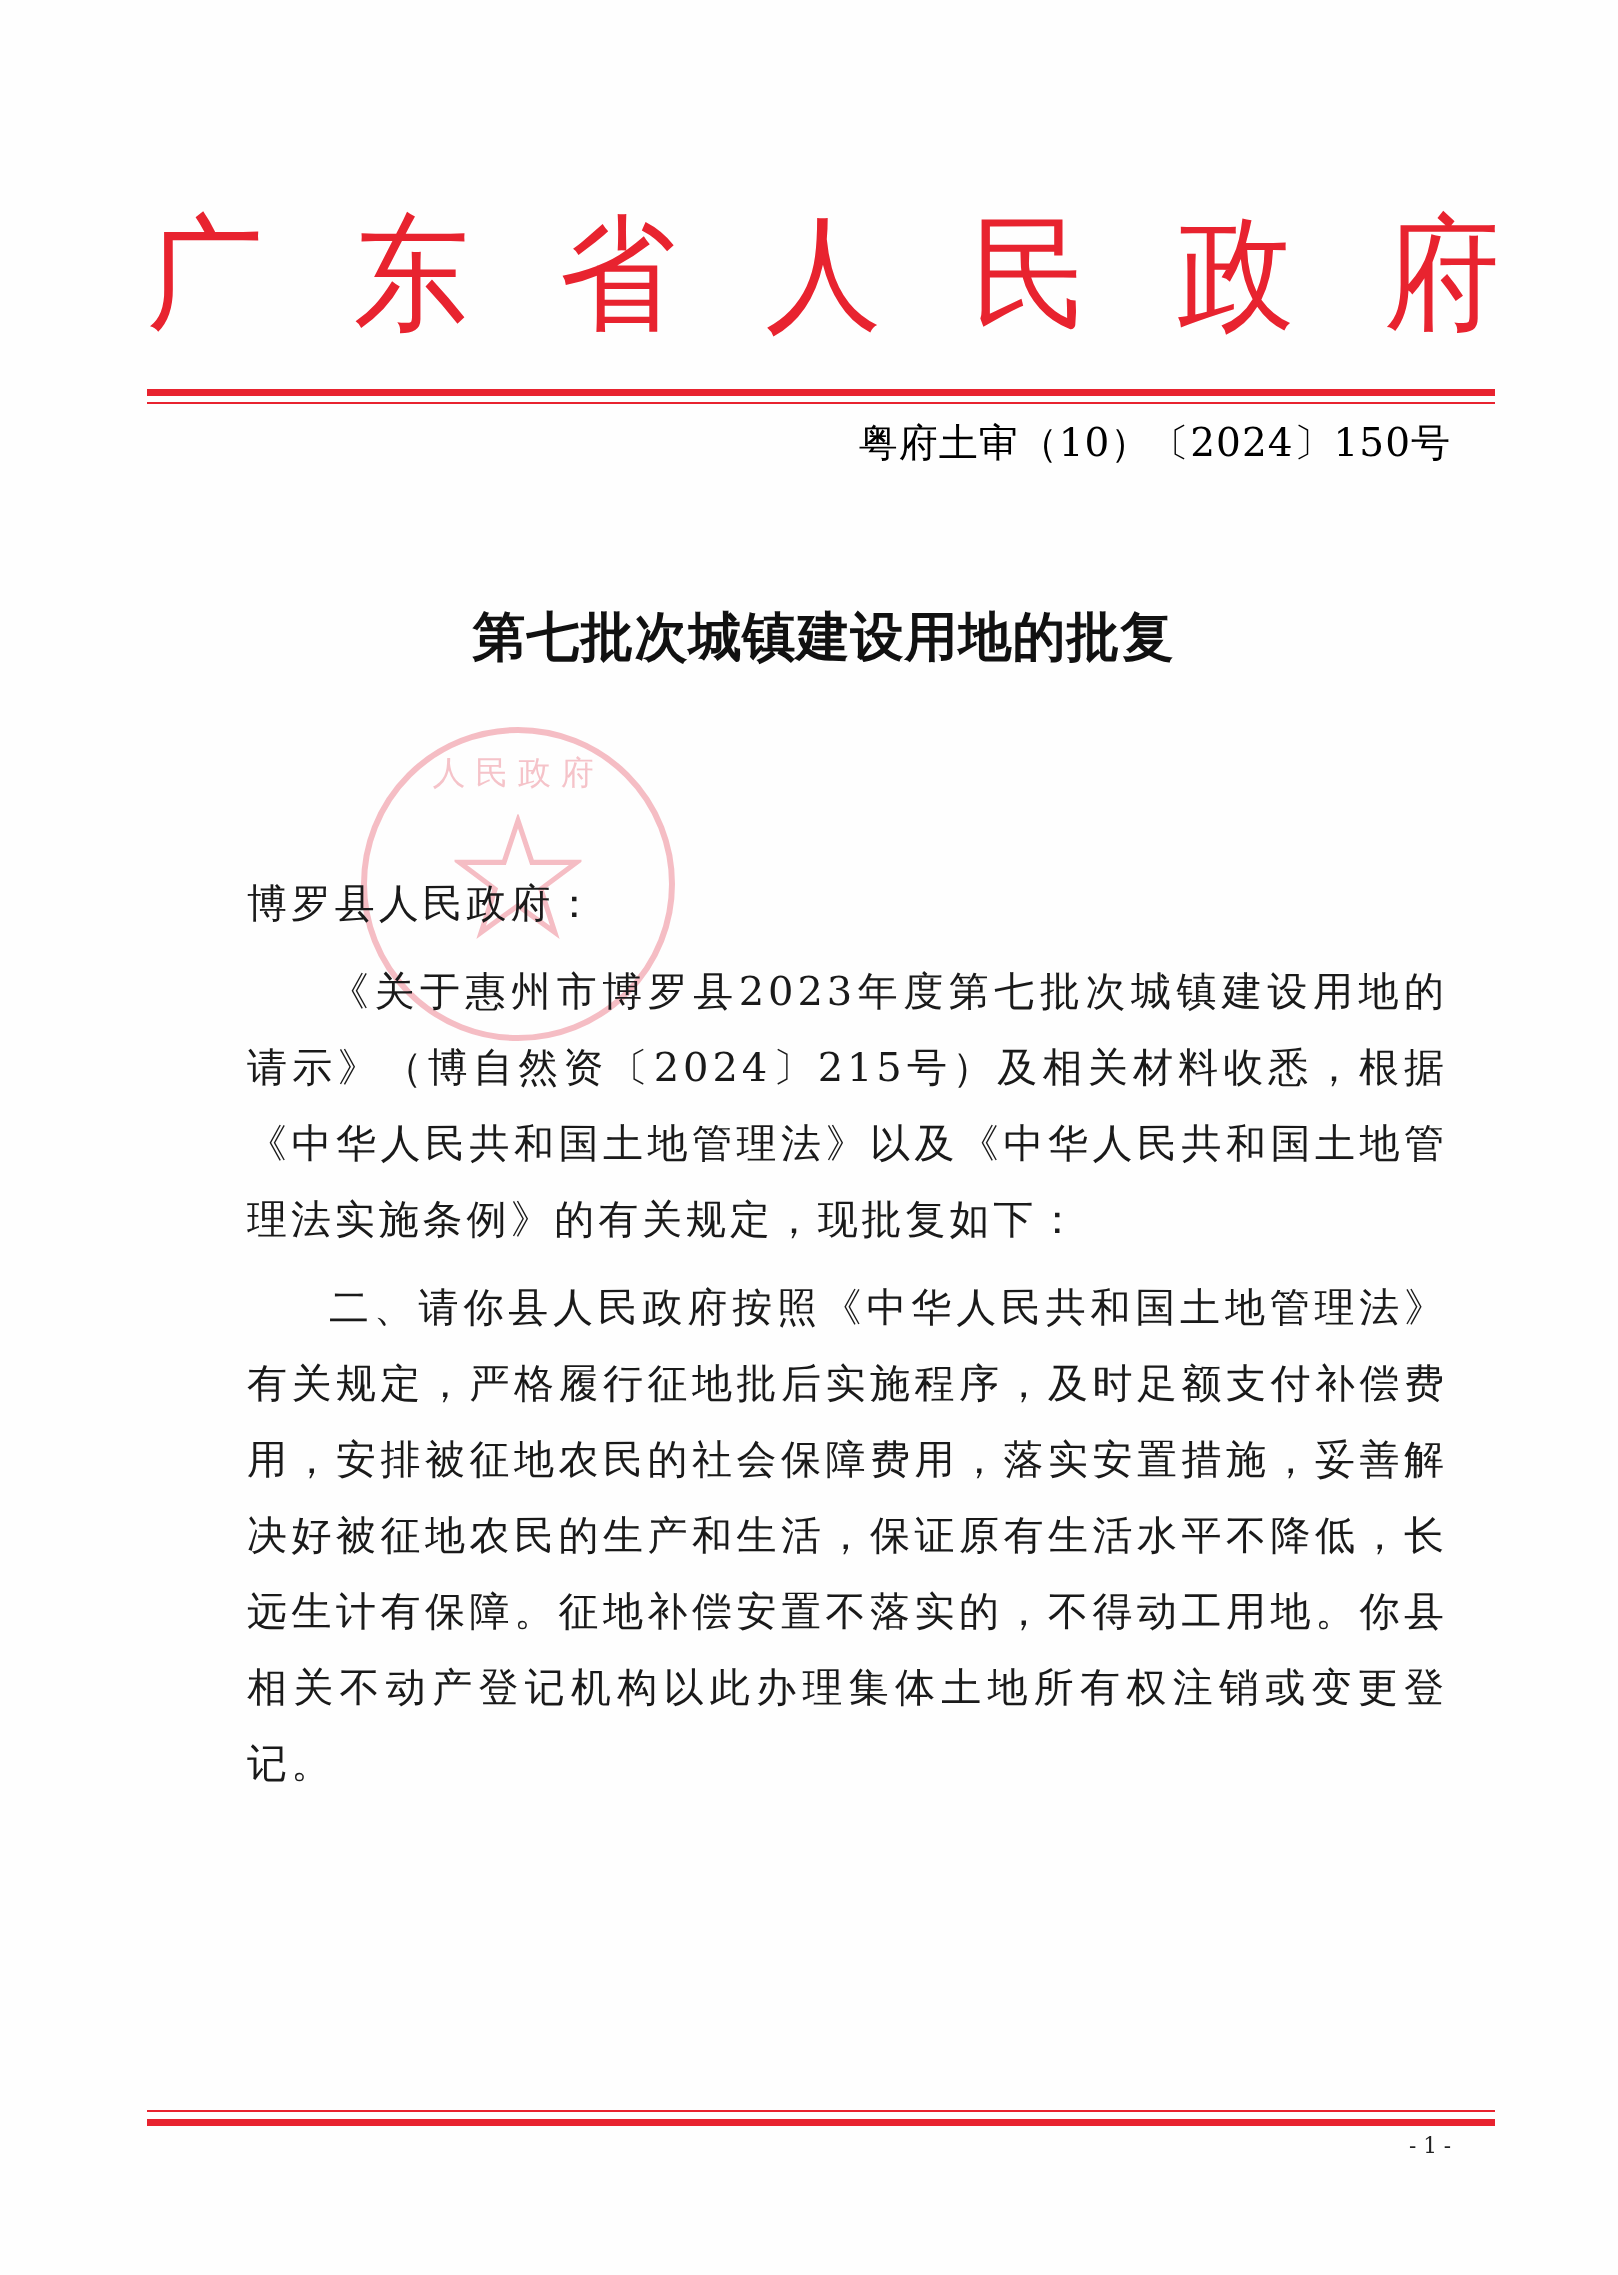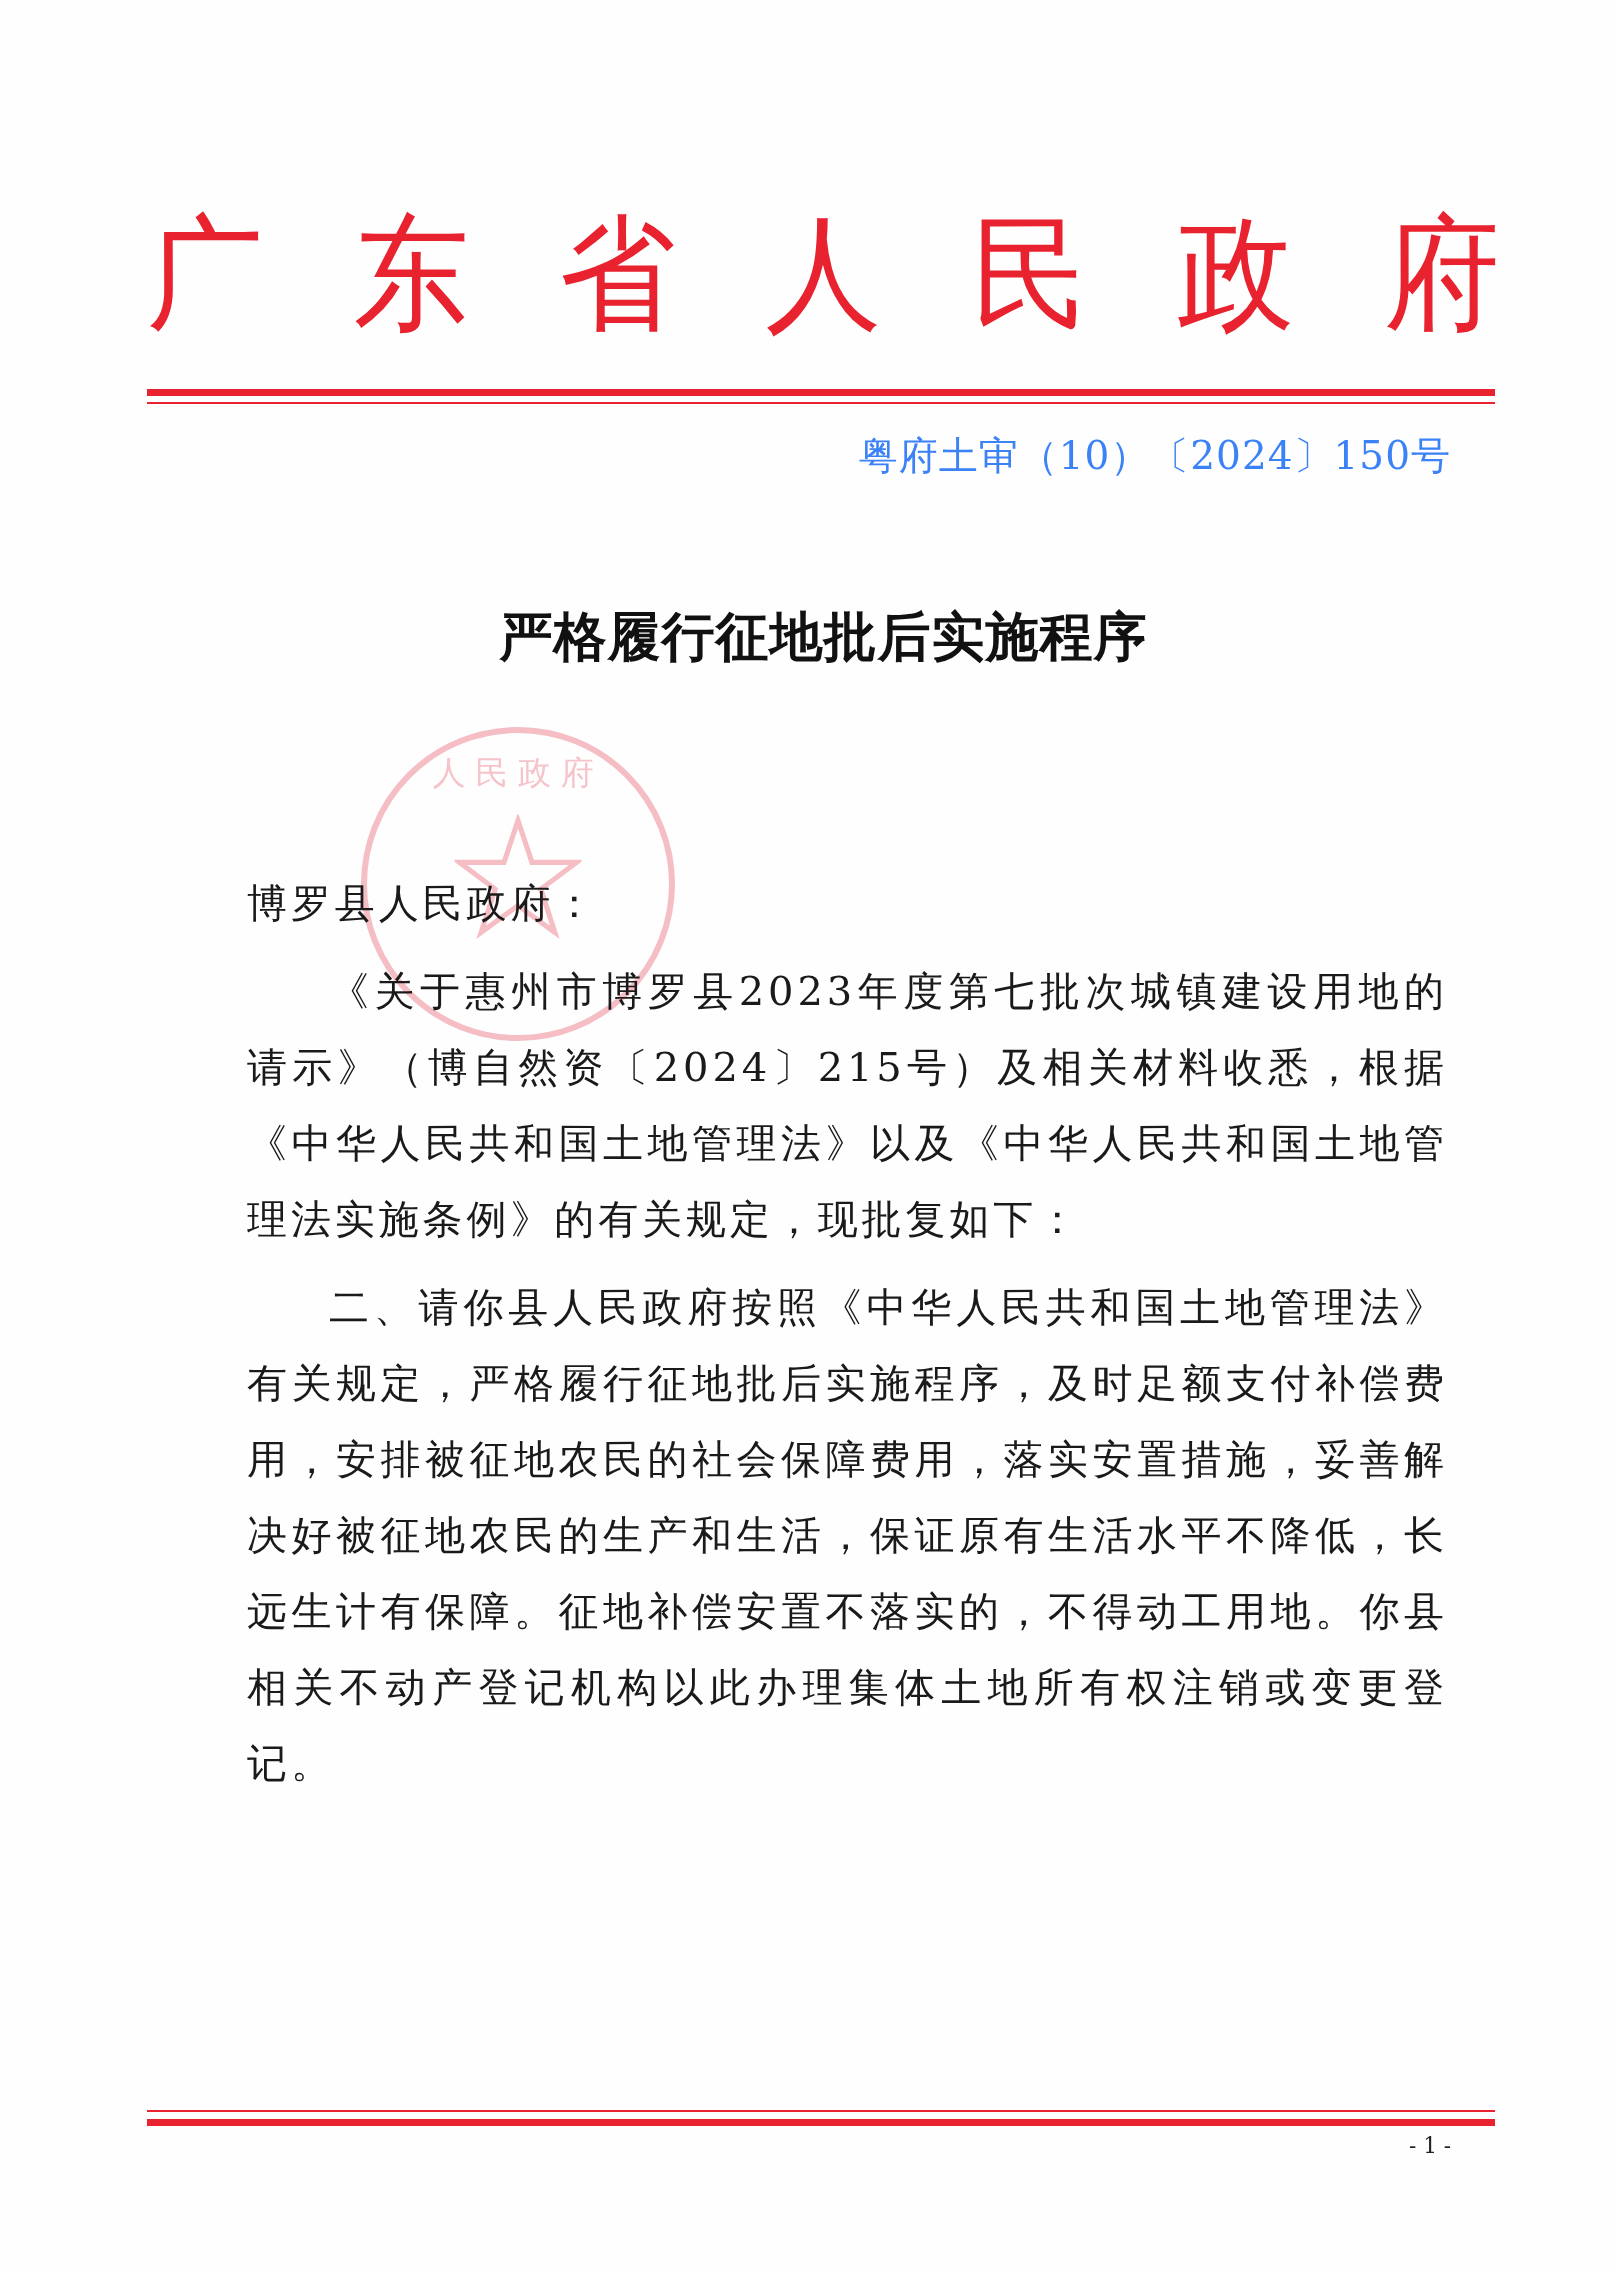--- a/index.html
+++ b/index.html
@@ -12,21 +12,21 @@
               color: #e8232f; font-size: 116px; font-family: "DejaVu Sans", "Liberation Sans", sans-serif;
               font-weight: normal; letter-spacing: 0; }
   .masthead span { display: inline-block; transform: scaleY(1.08); }
 
   .rule { position: absolute; left: 147px; width: 1348px; background: #e8232f; }
   .rule-top-thick { top: 389px; height: 6.9px; }
   .rule-top-thin { top: 402px; height: 2px; }
   .rule-bot-thin { top: 2110px; height: 2px; }
   .rule-bot-thick { top: 2119px; height: 6.9px; }
 
-  .doc-number { position: absolute; top: 429px; right: 167px; font-size: 39px; color: #3b82f6;
+  .doc-number { position: absolute; top: 416px; right: 167px; font-size: 39px; color: #000000;
                 letter-spacing: 1px; }
 
   .title { position: absolute; left: 147px; width: 1353px; top: 593px; text-align: center;
            font-size: 53px; font-weight: bold; line-height: 86px; color: #111; letter-spacing: 1px; }
   .title div { white-space: nowrap; }
 
   .body { position: absolute; left: 235px; width: 1225px; top: 853px; font-size: 40px;
           line-height: 76px; color: #1a1a1a; letter-spacing: 3.9px; }
   .body p { margin: 12px; text-align: justify; text-align-last: left; }
   .body .indent { text-indent: 82px; }
@@ -55,21 +55,21 @@
     <span>政</span>
     <span>府</span>
   </div>
 
   <div class="rule rule-top-thick"></div>
   <div class="rule rule-top-thin"></div>
 
   <div class="doc-number">粤府土审（10）〔2024〕150号</div>
 
   <div class="title">
-    <div>严格履行征地批后实施程序</div>
+    <div>第七批次城镇建设用地的批复</div>
   </div>
 
   <div class="seal">
     <div class="seal-text">人民政府</div>
     <svg class="seal-star" viewBox="0 0 100 100">
       <polygon points="50,5 61,38 96,38 68,59 79,93 50,72 21,93 32,59 4,38 39,38" fill="none" stroke="rgba(228,70,90,0.35)" stroke-width="4"></polygon>
     </svg>
   </div>
 
   <div class="body">

